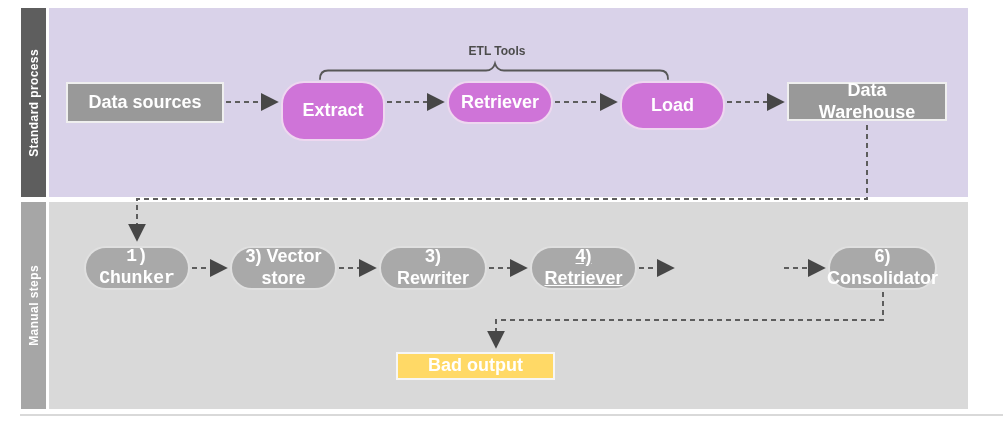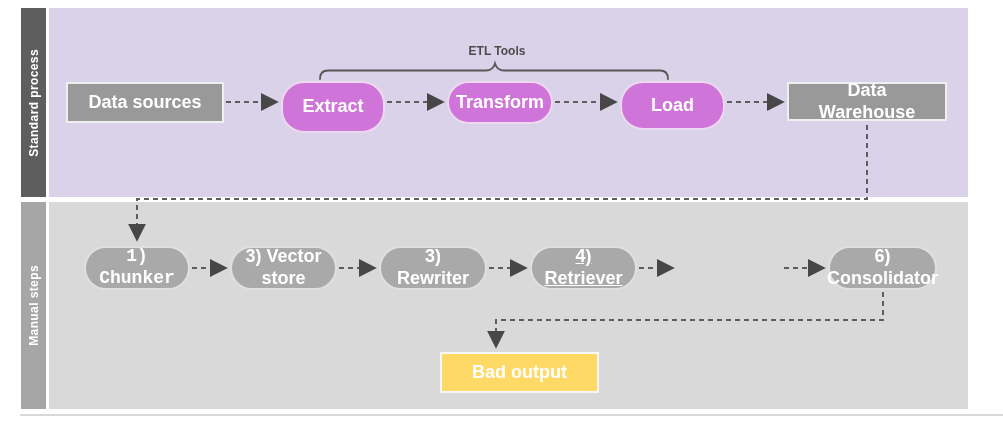--- a/index.html
+++ b/index.html
@@ -49,32 +49,32 @@
     background:var(--manual-pill);
     border:2px solid #e0e0e0;
     border-radius:23px;
   }
   .bad-node{
     background:var(--bad-output);
     border:2px solid #f6f6f6;
   }
 
   #n-data-sources{left:66px;top:82px;width:158px;height:41px;}
-  #n-extract{left:281px;top:81px;width:104px;height:52px;}
+  #n-extract{left:281px;top:81px;width:104px;height:60px;}
   #n-transform{left:447px;top:81px;width:106px;height:43px;}
   #n-load{left:620px;top:81px;width:105px;height:49px;}
   #n-data-warehouse{left:787px;top:82px;width:160px;height:39px;}
 
   #n-chunker{left:84px;top:246px;width:106px;height:44px;font-family:Liberation Mono, monospace;}
   #n-vector-store{left:230px;top:246px;width:107px;height:44px;}
   #n-rewriter{left:379px;top:246px;width:108px;height:44px;text-align:center;}
   #n-retriever{left:530px;top:246px;width:107px;height:44px;text-decoration:underline;}
   #n-reranker{left:677px;top:246px;width:105px;height:44px;}
   #n-consolidator{left:828px;top:246px;width:109px;height:44px;}
-  #n-bad-output{left:440px;top:352px;width:159px;height:41px;}
+  #n-bad-output{left:396px;top:352px;width:159px;height:28px;}
 
   .brace-label{
     position:absolute;
     left:427px;top:44px;width:140px;
     text-align:center;
     font-size:12px;font-weight:bold;color:#4c4c4c;
   }
   #connector-layer{
     position:absolute;left:0;top:0;
     pointer-events:none;
@@ -123,21 +123,21 @@
 
   <div class="brace-label">ETL Tools</div>
 
   <div id="n-data-sources" class="node rect-node">
     <span>Data sources</span>
   </div>
   <div id="n-extract" class="node etl-pill">
     <span>Extract</span>
   </div>
   <div id="n-transform" class="node etl-pill">
-    <span>Transform</span>
+    <span>Retriever</span>
   </div>
   <div id="n-load" class="node etl-pill">
     <span>Load</span>
   </div>
   <div id="n-data-warehouse" class="node rect-node">
     <span>Data Warehouse</span>
   </div>
 
   <div id="n-chunker" class="node manual-pill">
     <span>1) Chunker</span>

